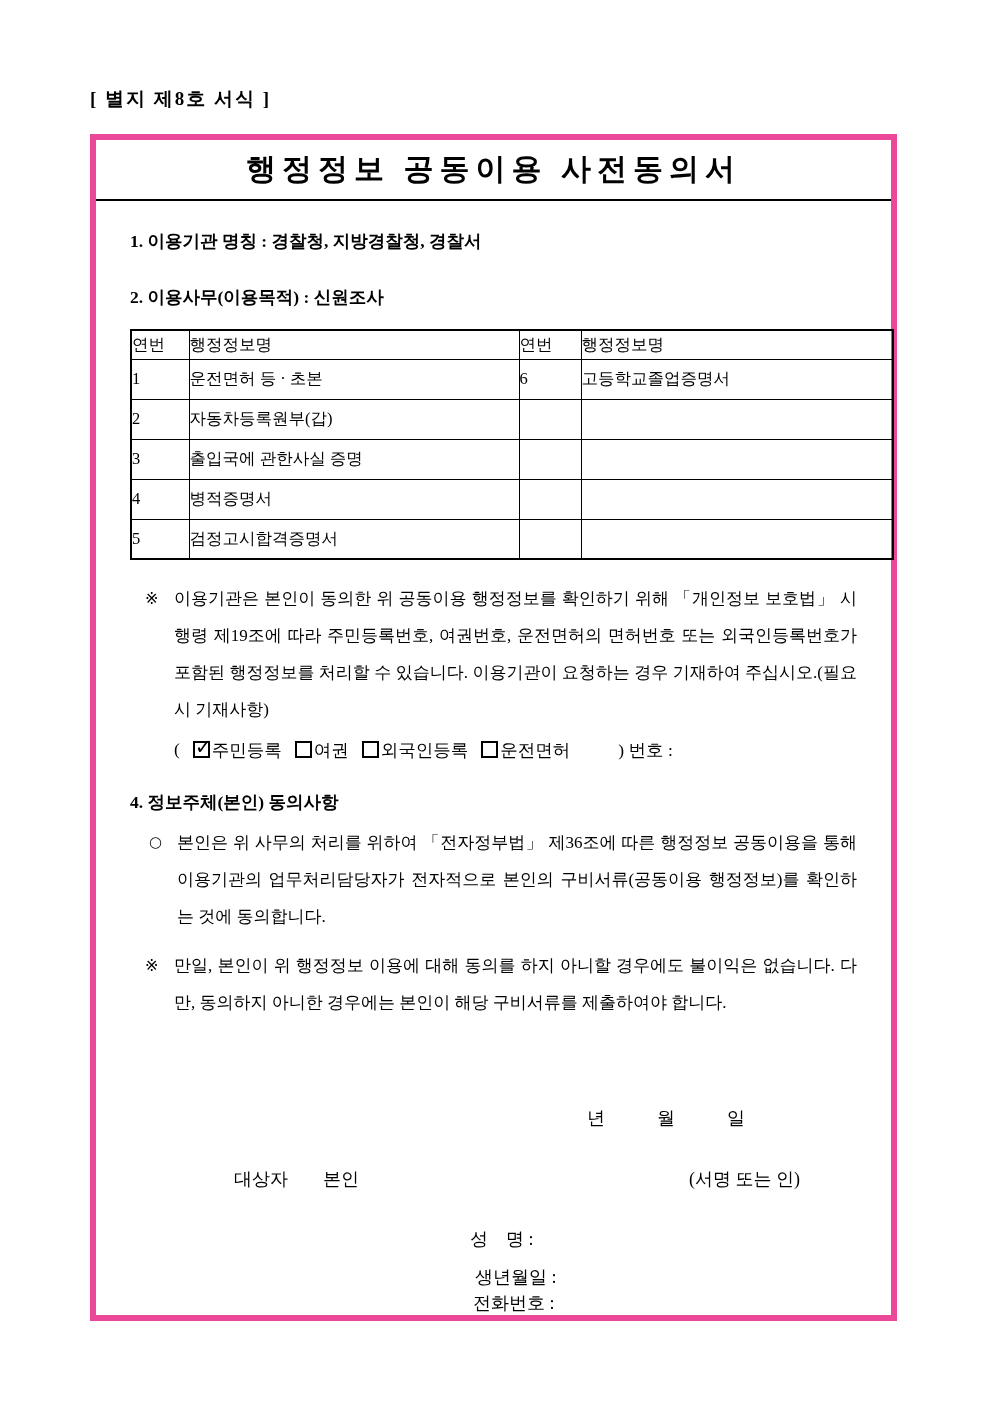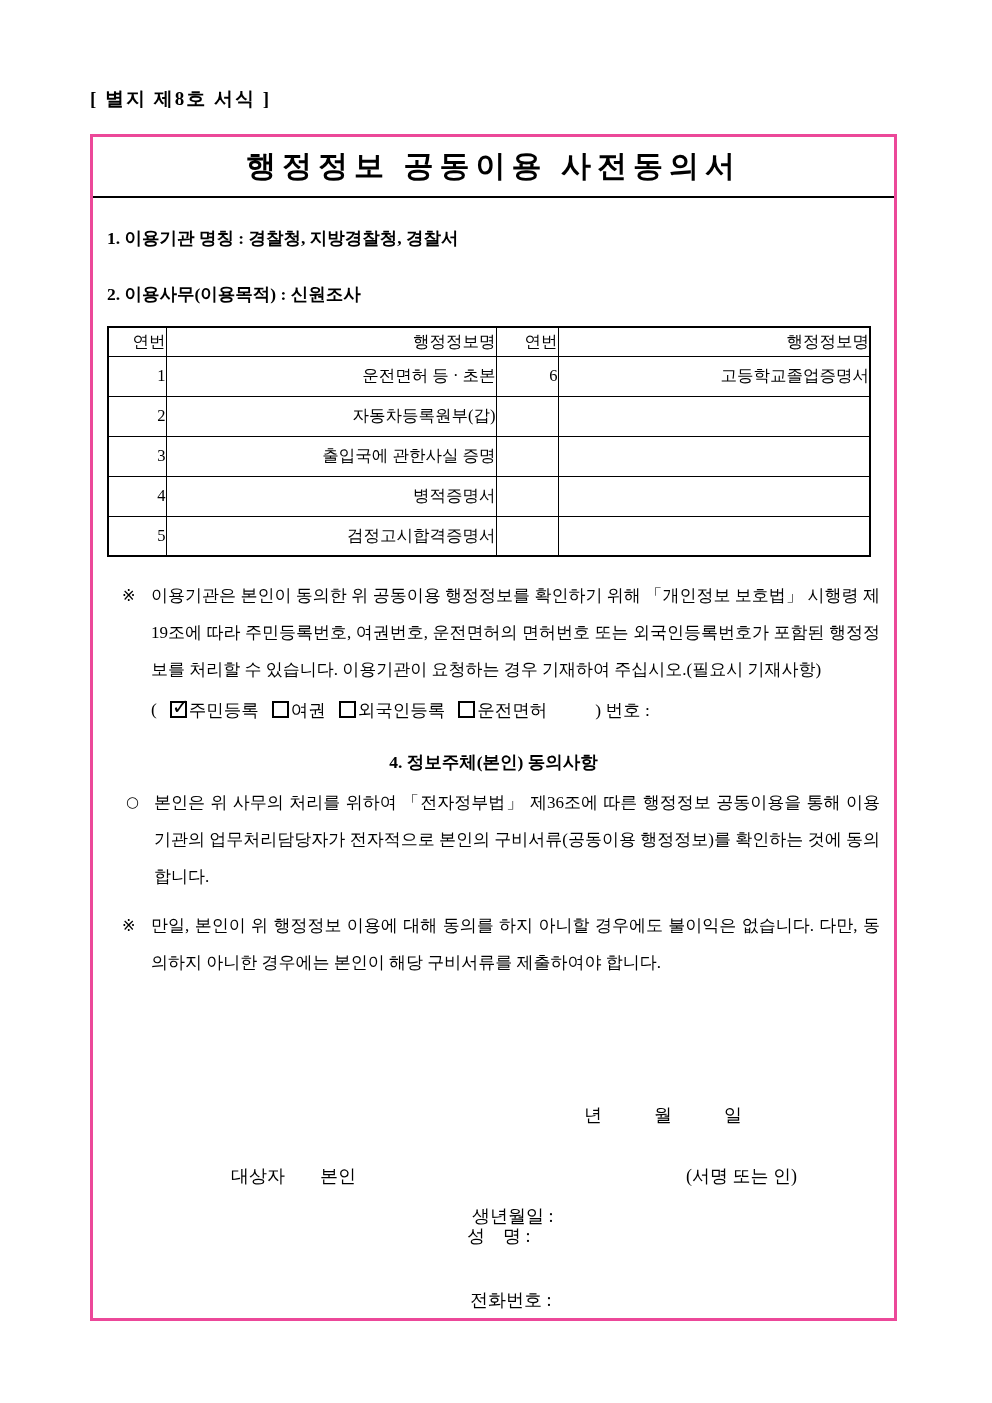--- a/index.html
+++ b/index.html
@@ -12,48 +12,48 @@
   }
   .form-label {
     position: absolute; left: 90px; top: 86px;
     font-size: 19px; font-weight: bold; letter-spacing: 2px;
     white-space: pre;
     text-align: center;
   }
   .doc-box {
     position: absolute; left: 90px; top: 134px;
     width: 807px; height: 1187px;
-    border: 3px solid #ec4899;
+    border: 6px solid #ec4899;
   }
   .title-bar {
     height: 61px;
     border-bottom: 2px solid #000;
     display: flex; align-items: center; justify-content: center;
   }
   .doc-title {
     font-size: 30px; font-weight: bold; letter-spacing: 6px; white-space: pre;
   }
-  .content { padding: 0 14px; }
+  .content { padding: 0 34px; }
   .item-heading {
     font-weight: bold; font-size: 17.5px; line-height: 24px; white-space: pre;
   }
   .ih-1 { margin-top: 28px; }
   .ih-2 { margin-top: 32px; }
   .ih-3 { margin-top: 40px; }
-  .ih-4 { margin-top: 22px; text-align: center; }
+  .ih-4 { margin-top: 22px; }
 
   table.doc-table {
     margin-top: 20px; width: 762px;
     border-collapse: collapse;
     border: 2px solid #000;
     table-layout: fixed;
   }
   table.doc-table th, table.doc-table td {
     border: 1px solid #000;
-    text-align: right; vertical-align: middle;
+    text-align: left; vertical-align: middle;
     font-size: 16.5px; font-weight: normal;
     white-space: pre; overflow: hidden; margin-left: 26px;
   }
   table.doc-table thead th { height: 29px; }
   table.doc-table tbody td { height: 40px; }
 
   .note {
     position: relative; margin-top: 20px;
     padding-left: 44px;
     font-size: 17px; line-height: 37px;
@@ -94,21 +94,21 @@
 
   .footer-item { position: absolute; font-size: 18px; white-space: pre; }
   .date-line {
     position: absolute; left: 491px; top: 966px;
     display: flex; gap: 52px; font-size: 18px;
   }
   .f-subject-label { left: 138px; top: 1027px; }
   .f-subject-value { left: 227px; top: 1027px; }
   .f-name-label    { left: 374px; top: 1087px; }
   .f-sign-note     { left: 593px; top: 1027px; }
-  .f-birth-label   { left: 379px; top: 1067px; }
+  .f-birth-label   { left: 379px; top: 1125px; }
   .f-phone-label   { left: 377px; top: 1106px; margin-top: 45px; }
 </style>
 </head>
 <body>
 
 <div class="form-label">[ 별지 제8호 서식 ]</div>
 
 <div class="doc-box">
 
   <div class="title-bar">

